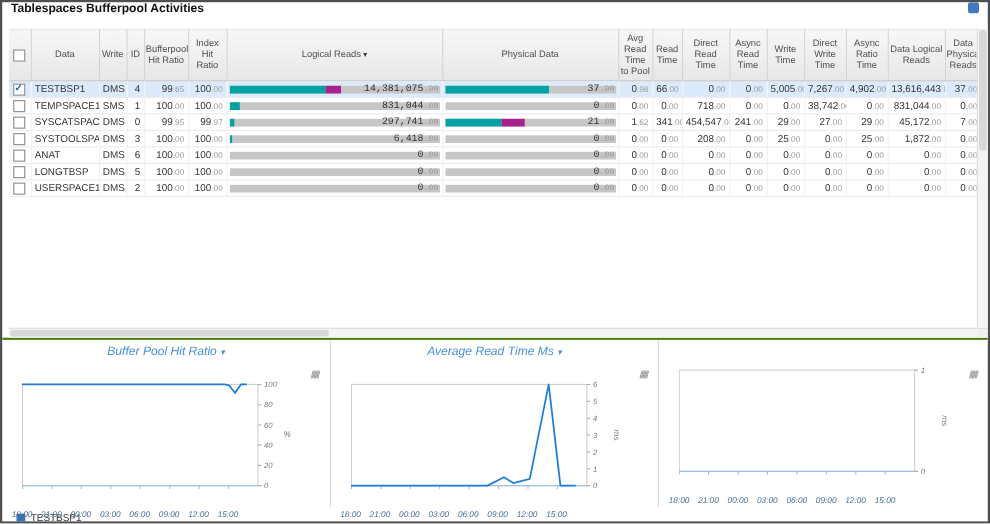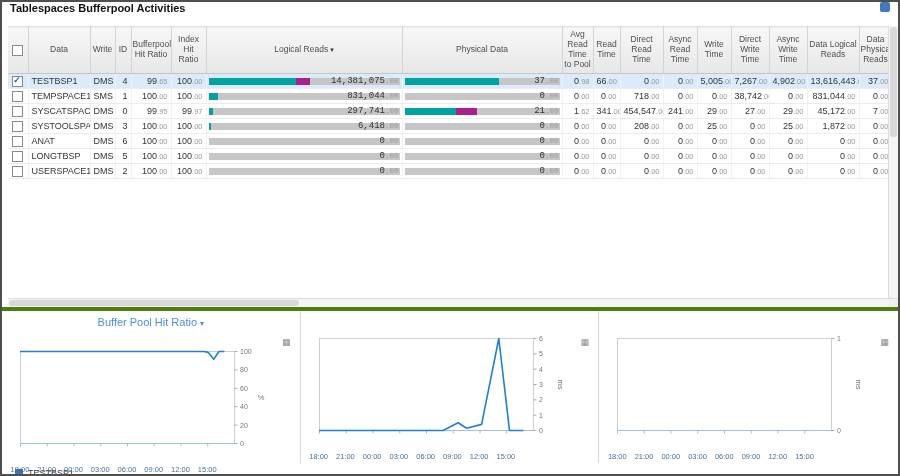--- a/index.html
+++ b/index.html
@@ -30,21 +30,21 @@
   .seg{display:inline-block;height:100%;vertical-align:top;}
   .bar-val{position:absolute;right:3px;top:0;line-height:15px;font-size:9px;color:#333;font-family:Liberation Mono, monospace;}
 
   .vscroll{width:9px;background:#f4f4f4;border-left:1px solid #dddddd;position:relative;}
   .vscroll .thumb{position:absolute;top:1px;left:1px;right:1px;height:110px;background:#d8d8d8;border-radius:3px;}
   .hscroll-row{display:flex;height:9px;padding-left:6px;}
   .hscroll{flex:1;background:#f4f4f4;border-top:1px solid #dddddd;position:relative;}
   .hscroll .thumb{position:absolute;left:1px;top:1px;bottom:1px;width:290px;background:#d8d8d8;border-radius:3px;}
   .corner{width:9px;background:#efefef;border-top:1px solid #dddddd;}
 
-  .charts{display:flex;height:152px;border-top:4px solid #4d7c0f;}
+  .charts{display:flex;height:152px;border-top:2px solid #4d7c0f;font-style:italic;}
   .panel{width:33.333%;position:relative;border-right:1px solid #d8d8d8;padding-top:5px;box-sizing:border-box;}
   .panel:last-child{border-right:none;}
   .ptitle{text-align:center;font-size:11px;color:#4a90d9;height:13px;cursor:pointer;}
   .parr{font-size:8px;margin-left:3px;color:#4a90d9;}
   .tbl-icon{position:absolute;top:27px;right:9px;font-size:9px;color:#8a8a8a;line-height:1;cursor:pointer;}
   .panel svg{display:block;margin:18px 0 0 18px;}
   svg text{font-family:"Liberation Sans",sans-serif;}
   .xlabels{position:relative;height:11px;margin-left:18px;font-size:7.5px;color:#4a6e96;}
   .xlabels span{position:absolute;transform:translateX(-50%);white-space:nowrap;top:15px;}
 
@@ -91,21 +91,21 @@
               <th><span>Bufferpool Hit Ratio</span></th>
               <th><span>Index Hit Ratio</span></th>
               <th><span>Logical Reads</span><span class="arrow">▾</span></th>
               <th><span>Physical Data</span></th>
               <th><span>Avg Read Time to Pool</span></th>
               <th><span>Read Time</span></th>
               <th><span>Direct Read Time</span></th>
               <th><span>Async Read Time</span></th>
               <th><span>Write Time</span></th>
               <th><span>Direct Write Time</span></th>
-              <th><span>Async Write Time</span></th>
+              <th><span>Async Ratio Time</span></th>
               <th><span>Data Logical Reads</span></th>
               <th><span>Data Physical Reads</span></th>
             </tr>
           </thead>
         <tbody id="body">
             <tr class="sel">
               <td class="center"><span class="cb checked"></span></td>
               <td class="left">TESTBSP1</td>
               <td class="left">DMS</td>
               <td class="right">4</td>
@@ -329,20 +329,21 @@
           <span style="left: 26.75px;">21:00</span>
           <span style="left: 53.5px;">00:00</span>
           <span style="left: 80.25px;">03:00</span>
           <span style="left: 107px;">06:00</span>
           <span style="left: 133.75px;">09:00</span>
           <span style="left: 160.5px;">12:00</span>
           <span style="left: 187.25px;">15:00</span>
         </div>
       </div>
       <div class="panel">
+        <div class="ptitle"><span>Average Read Time Ms</span><span class="parr">▾</span></div>
         <span class="tbl-icon">▦</span>
         <svg width="248" height="103">
           <rect x="0.5" y="4.5" width="214" height="92" fill="#ffffff" stroke="#cfcfcf"></rect>
           <line x1="0.5" y1="96.5" x2="0.5" y2="99.5" stroke="#b9b9b9"></line>
           <line x1="27.25" y1="96.5" x2="27.25" y2="99.5" stroke="#b9b9b9"></line>
           <line x1="54" y1="96.5" x2="54" y2="99.5" stroke="#b9b9b9"></line>
           <line x1="80.75" y1="96.5" x2="80.75" y2="99.5" stroke="#b9b9b9"></line>
           <line x1="107.5" y1="96.5" x2="107.5" y2="99.5" stroke="#b9b9b9"></line>
           <line x1="134.25" y1="96.5" x2="134.25" y2="99.5" stroke="#b9b9b9"></line>
           <line x1="161" y1="96.5" x2="161" y2="99.5" stroke="#b9b9b9"></line>

